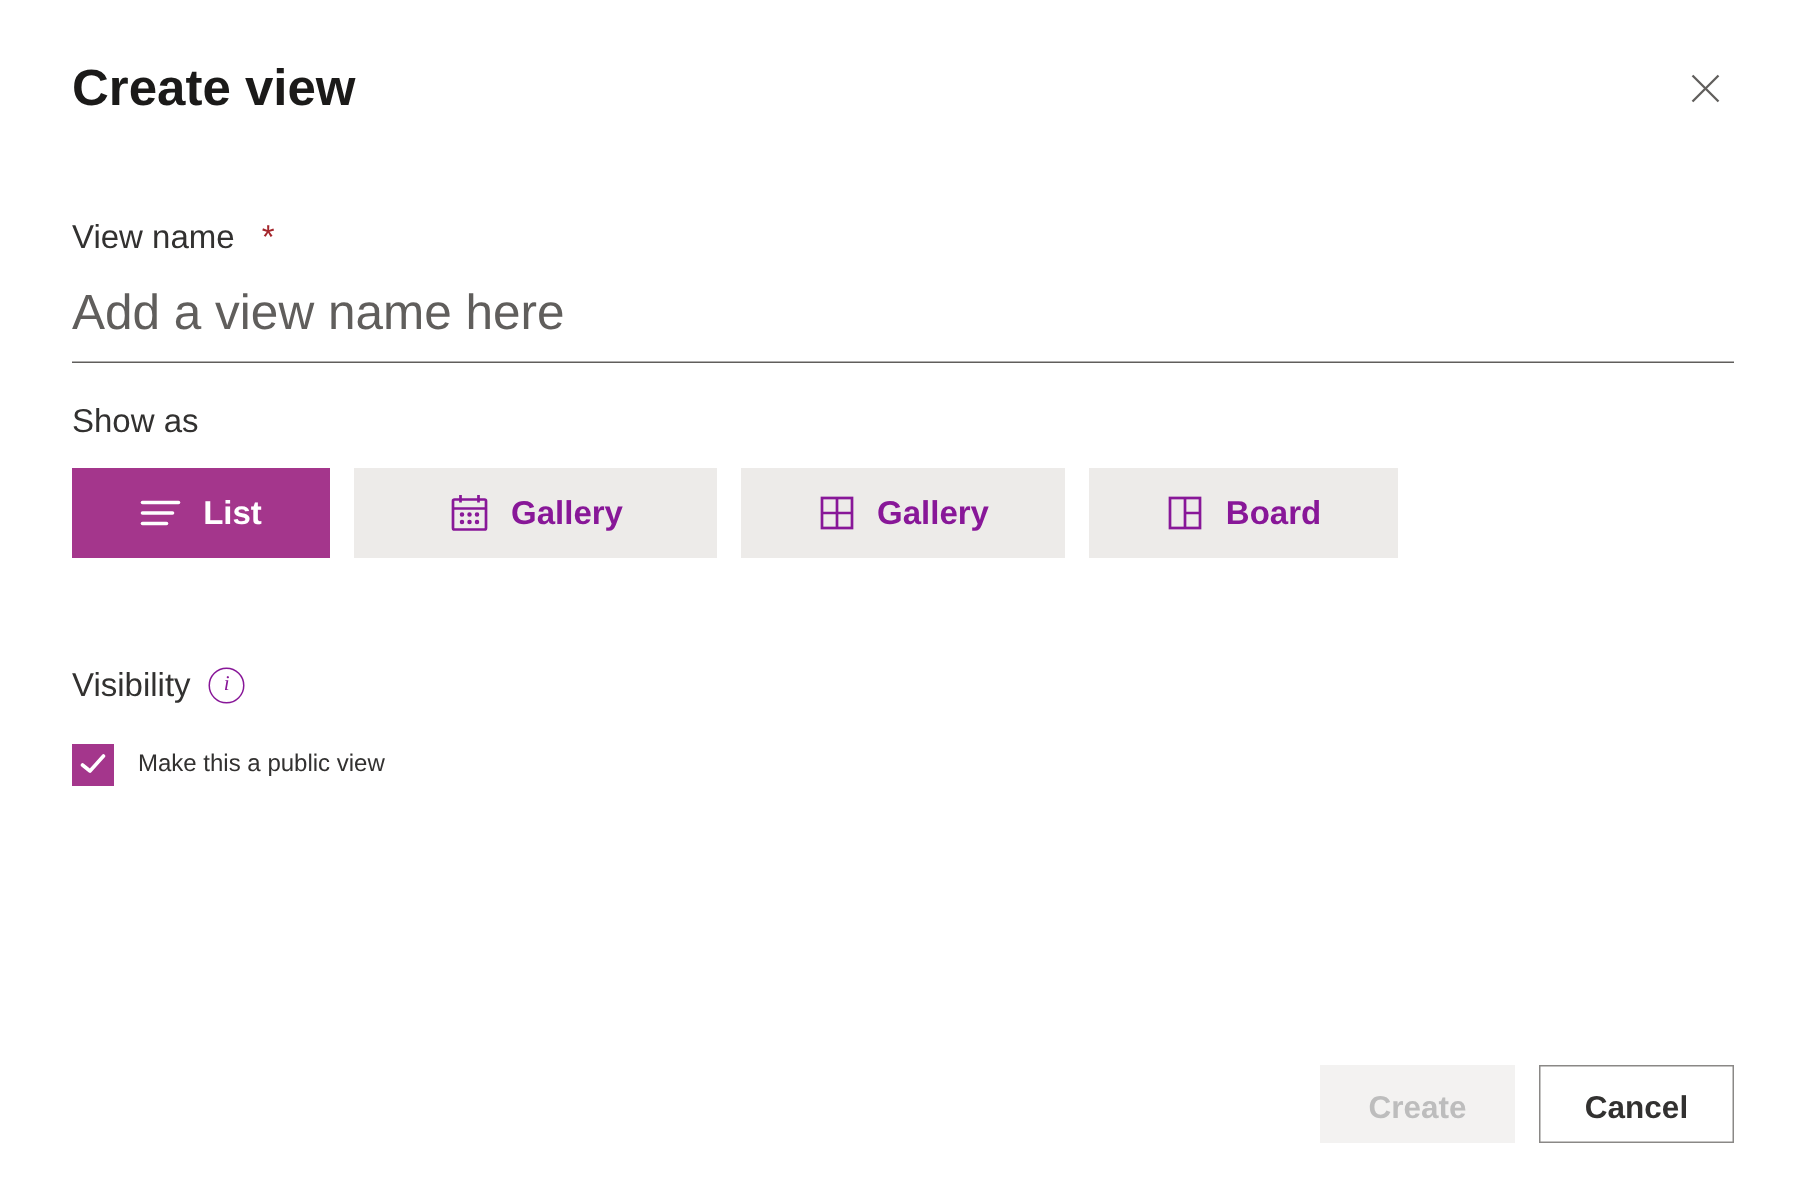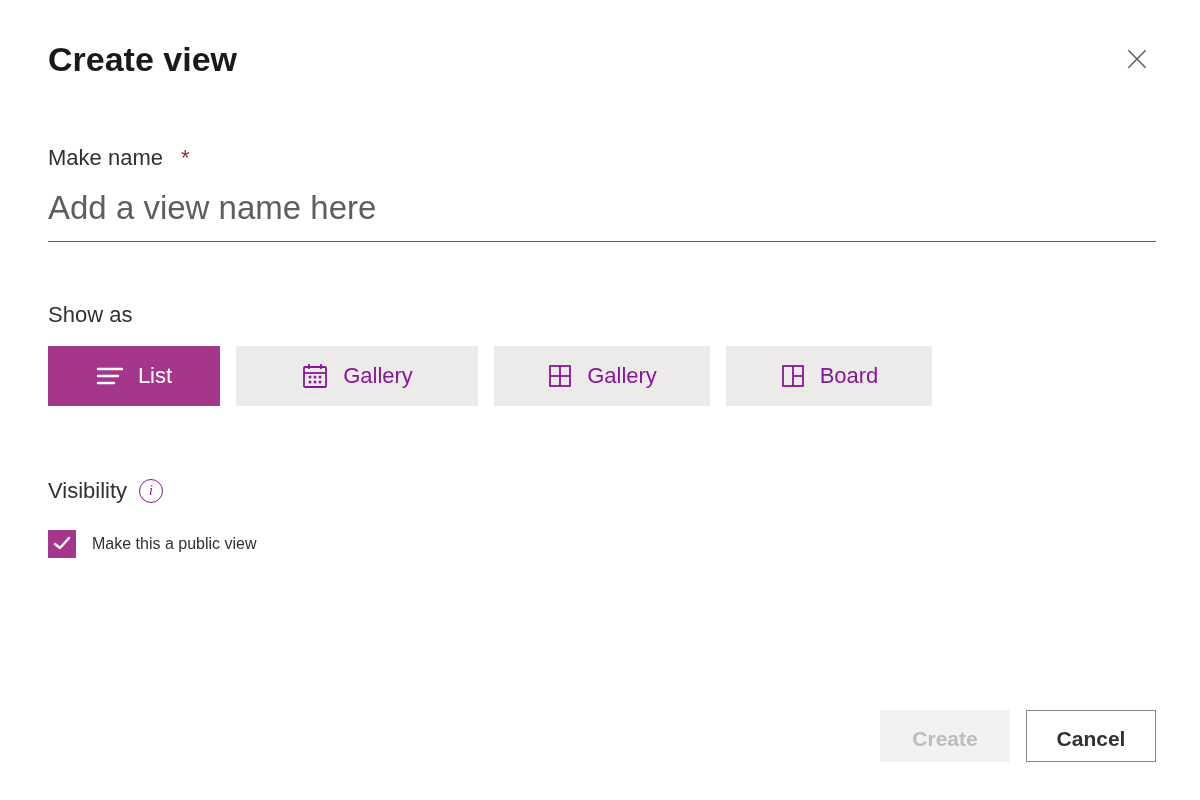--- a/index.html
+++ b/index.html
@@ -25,21 +25,21 @@
     }
     .close-btn {
       background: none;
       border: none;
       cursor: pointer;
       padding: 6px;
       color: #605e5c;
     }
     .close-btn svg { width: 26px; height: 26px; }
     .section { margin-top: 64px; }
-    .section.show-as { margin-top: 60px; }
+    .section.show-as { margin-top: 26px; }
     .section.visibility { margin-top: 72px; }
     .label {
       font-size: 22px;
       font-weight: 400;
       color: #323130;
       display: inline-flex;
       align-items: center;
       gap: 12px;
     }
     .req { color: #a4262c; margin-left: 6px; }
@@ -61,21 +61,21 @@
       margin-top: 18px;
     }
     .tile {
       display: inline-flex;
       align-items: center;
       justify-content: center;
       gap: 14px;
       height: 60px;
       padding: 0 26px;
       font-size: 22px;
-      font-weight: 400;
+      font-weight: 700;
       border: none;
       cursor: pointer;
       background: #edebe9;
       color: #881798;
       min-width: 172px;
     }
     .tile.selected {
       background: #a4368c;
       color: #ffffff;
     }
@@ -156,21 +156,21 @@
       <svg viewBox="0 0 24 24" fill="none" stroke="currentColor" stroke-width="1.4">
         <line x1="4" y1="4" x2="20" y2="20"></line>
           <line x1="20" y1="4" x2="4" y2="20"></line>
       </svg>
     </span>
   </button>
 </div>
 
 <div class="section">
   <div class="label">
-    <span>Make name</span>
+    <span>View name</span>
     <span class="req">*</span>
   </div>
   <input type="text" class="input-underline" placeholder="Add a view name here" style="">
 </div>
 
 <div class="section show-as">
   <div class="label">Show as</div>
   <div class="tiles">
 
     <button class="tile selected">

